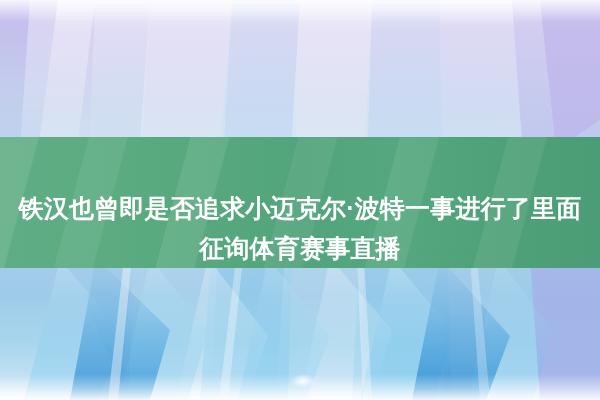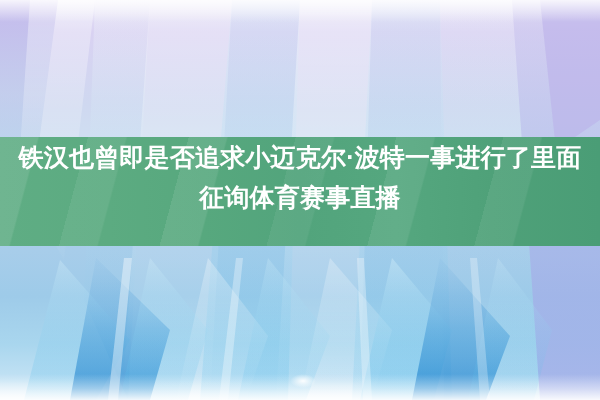--- a/index.html
+++ b/index.html
@@ -59,31 +59,31 @@
     height: 14px;
     background: radial-gradient(ellipse at center, rgba(255,255,255,0.95) 0%, rgba(255,255,255,0.0) 70%);
     pointer-events: none;
   }
   
   .caption-band {
     position: absolute;
     left: 0;
     right: 0;
     top: 137px;
-    height: 109px;
+    height: 131px;
     background: linear-gradient(90deg,
         #5fad84 0%,
         #5cab81 18%,
         #57a87e 34%,
         #52a47c 50%,
         #55a77f 66%,
         #4fa179 82%,
         #4a9d76 100%);
     display: flex;
-    align-items: flex-start;
+    align-items: flex-end;
     justify-content: center;
   }
   .caption-band::after {
     content: "";
     position: absolute;
     inset: 0;
     background:
       linear-gradient(105deg, rgba(255,255,255,0.10) 0 6%, rgba(255,255,255,0) 6.3% 14%,
                               rgba(255,255,255,0.07) 14% 20%, rgba(255,255,255,0) 20.3% 30%,
                               rgba(255,255,255,0.09) 30% 36%, rgba(255,255,255,0) 36.3% 47%,

